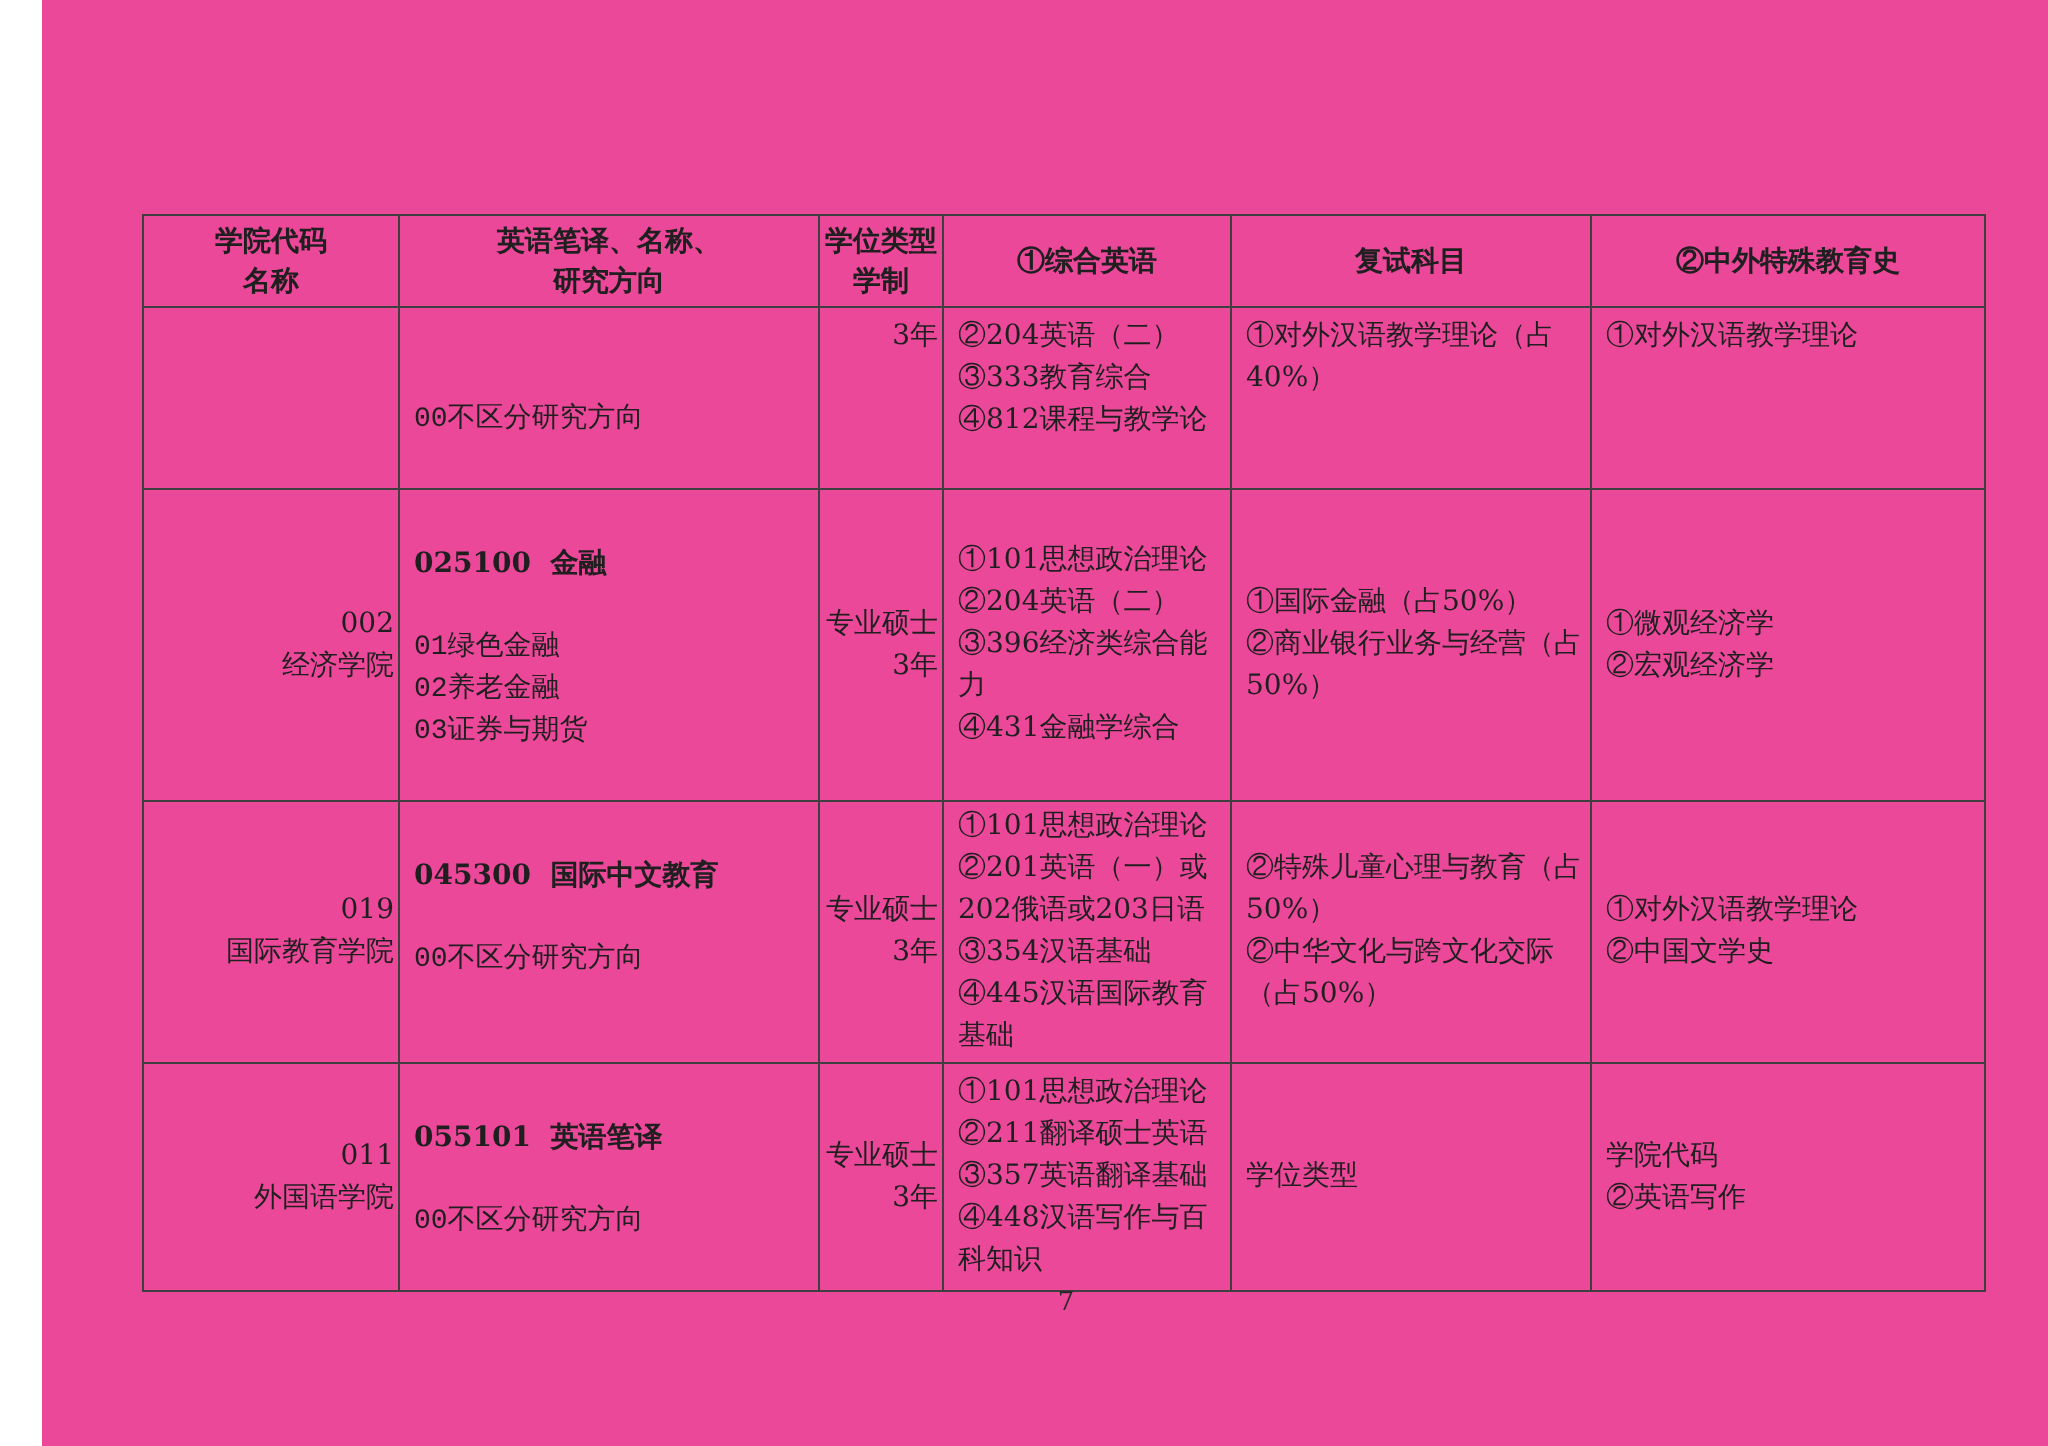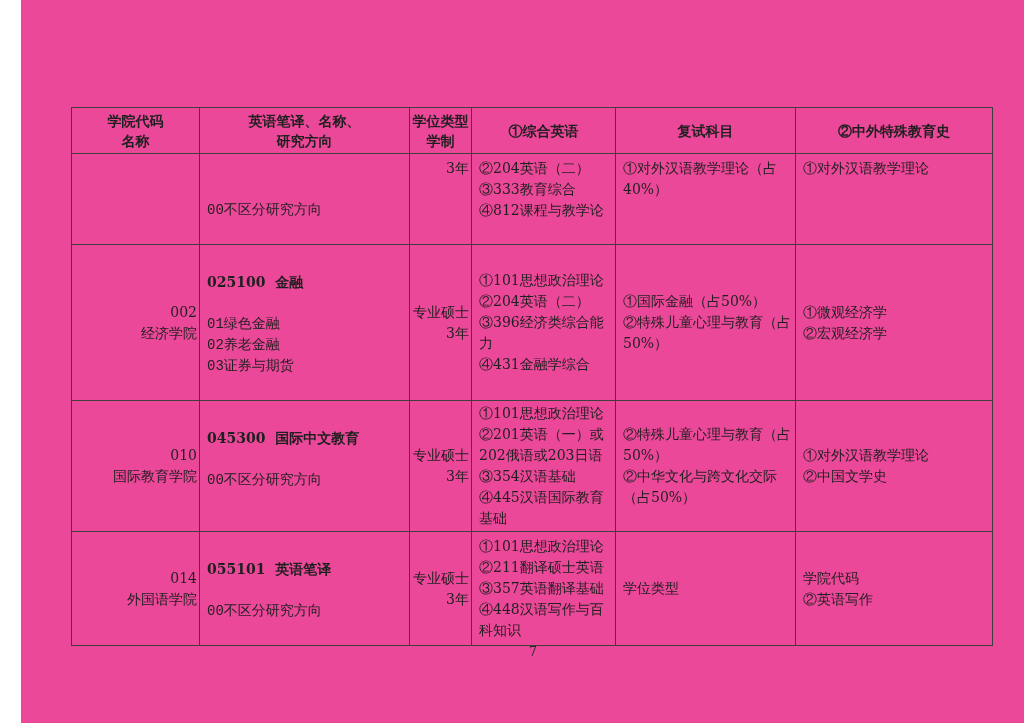--- a/index.html
+++ b/index.html
@@ -134,44 +134,44 @@
 02养老金融
 03证券与期货</div>
         </td>
         <td class="c-degree">专业硕士
 3年</td>
         <td class="c-initial">①101思想政治理论
 ②204英语（二）
 ③396经济类综合能力
 ④431金融学综合</td>
         <td class="c-retest">①国际金融（占50%）
-②特殊儿童心理与教育（占50%）</td>
+②商业银行业务与经营（占50%）</td>
         <td class="c-additional">①微观经济学
 ②宏观经济学</td>
       </tr>
       <tr class="r-2">
-        <td class="c-college">010
+        <td class="c-college">019
 国际教育学院</td>
         <td class="c-major">
           <div class="major-line">045300  国际中文教育</div>
           <div class="dir-lines">00不区分研究方向</div>
         </td>
         <td class="c-degree">专业硕士
 3年</td>
         <td class="c-initial">①101思想政治理论
 ②201英语（一）或202俄语或203日语
 ③354汉语基础
 ④445汉语国际教育基础</td>
         <td class="c-retest">②特殊儿童心理与教育（占50%）
 ②中华文化与跨文化交际（占50%）</td>
         <td class="c-additional">①对外汉语教学理论
 ②中国文学史</td>
       </tr>
       <tr class="r-3">
-        <td class="c-college">014
+        <td class="c-college">011
 外国语学院</td>
         <td class="c-major">
           <div class="major-line">055101  英语笔译</div>
           <div class="dir-lines">00不区分研究方向</div>
         </td>
         <td class="c-degree">专业硕士
 3年</td>
         <td class="c-initial">①101思想政治理论
 ②211翻译硕士英语
 ③357英语翻译基础

